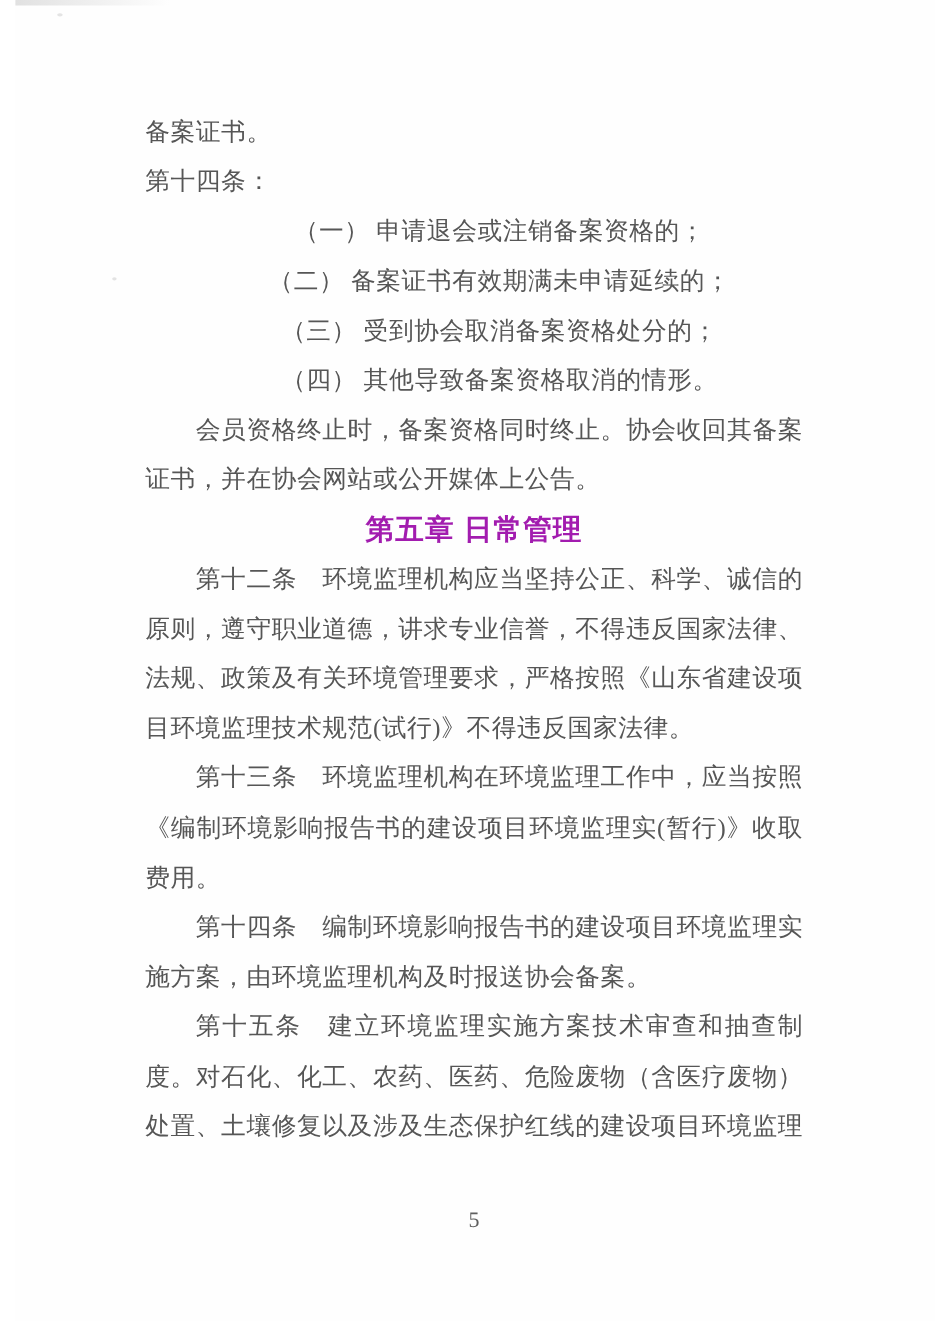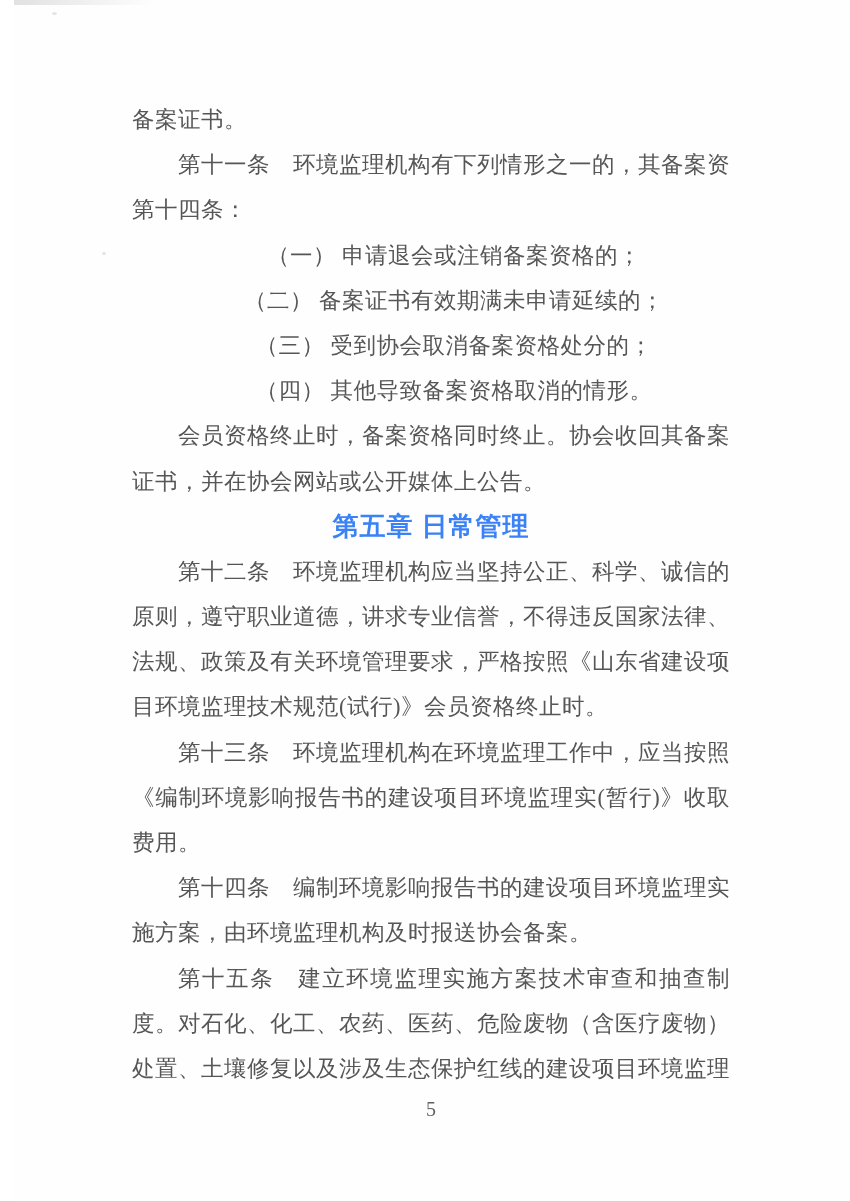--- a/index.html
+++ b/index.html
@@ -51,21 +51,21 @@
     white-space: normal;
     text-align: justify;
     text-align-last: justify;
     text-justify: inter-character;
   }
   .line.indent { padding-left: 46px; text-align: center; }
   .line.heading {
     font-family: "Liberation Sans", sans-serif;
     font-weight: 700;
     font-size: 26px;
-    color: #3b82f6;
+    color: #a21caf;
     text-align: center;
     text-align-last: center;
     letter-spacing: 1px;
     white-space: nowrap;
   }
   .page-number {
     position: absolute;
     left: 118px; top: 1098px;
     width: 598px;
     text-align: center;
@@ -77,33 +77,32 @@
 </head>
 <body>
 
 <div class="scan-page">
   <div class="artifact-top"></div>
   <div class="artifact-dot"></div>
   <div class="artifact-smudge"></div>
 
   <div class="textblock">
       <div class="line">备案证书。</div>
-      <div class="line justify indent">第十一条　环境监理机构有下列情形之一的，其备案资</div>
       <div class="line">第十四条：</div>
       <div class="line indent">（一） 申请退会或注销备案资格的；</div>
       <div class="line indent">（二） 备案证书有效期满未申请延续的；</div>
       <div class="line indent">（三） 受到协会取消备案资格处分的；</div>
       <div class="line indent">（四） 其他导致备案资格取消的情形。</div>
       <div class="line justify indent">会员资格终止时，备案资格同时终止。协会收回其备案</div>
       <div class="line">证书，并在协会网站或公开媒体上公告。</div>
       <div class="line heading">第五章 日常管理</div>
       <div class="line justify indent">第十二条　环境监理机构应当坚持公正、科学、诚信的</div>
       <div class="line justify">原则，遵守职业道德，讲求专业信誉，不得违反国家法律、</div>
       <div class="line justify">法规、政策及有关环境管理要求，严格按照《山东省建设项</div>
-      <div class="line">目环境监理技术规范(试行)》会员资格终止时。</div>
+      <div class="line">目环境监理技术规范(试行)》不得违反国家法律。</div>
       <div class="line justify indent">第十三条　环境监理机构在环境监理工作中，应当按照</div>
       <div class="line justify">《编制环境影响报告书的建设项目环境监理实(暂行)》收取</div>
       <div class="line">费用。</div>
       <div class="line justify indent">第十四条　编制环境影响报告书的建设项目环境监理实</div>
       <div class="line">施方案，由环境监理机构及时报送协会备案。</div>
       <div class="line justify indent">第十五条　建立环境监理实施方案技术审查和抽查制</div>
       <div class="line justify">度。对石化、化工、农药、医药、危险废物（含医疗废物）</div>
       <div class="line justify">处置、土壤修复以及涉及生态保护红线的建设项目环境监理</div>
     </div>
 

